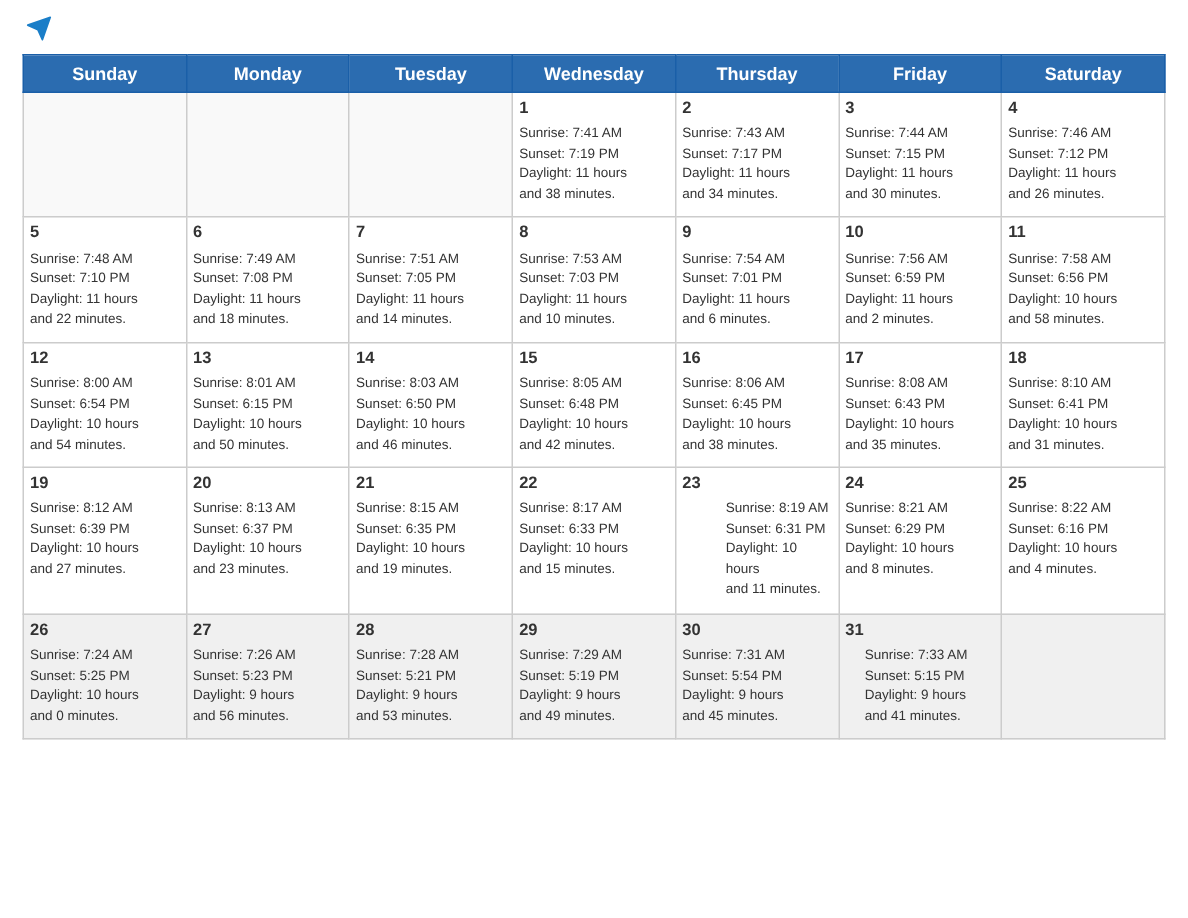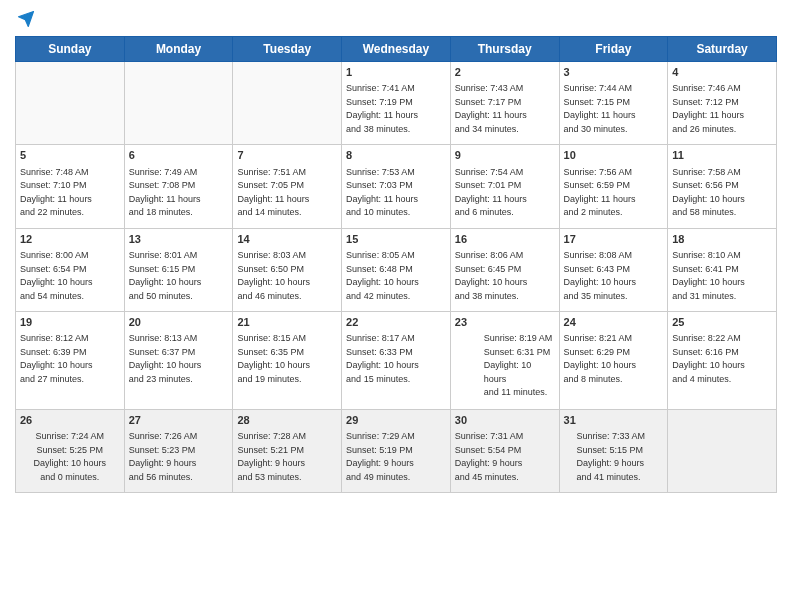--- a/index.html
+++ b/index.html
@@ -316,21 +316,21 @@
             <span class="day-num">25</span>
             <div class="day-info" style="white-space: pre-line;">Sunrise: 8:22 AM
 Sunset: 6:16 PM
 Daylight: 10 hours
 and 4 minutes.</div>
           </td>
         </tr>
         <tr>
           <td>
             <span class="day-num">26</span>
-            <div class="day-info" style="white-space: pre-line; text-align: center;">Sunrise: 7:24 AM
+            <div class="day-info" style="white-space: pre-line;">Sunrise: 7:24 AM
 Sunset: 5:25 PM
 Daylight: 10 hours
 and 0 minutes.</div>
           </td>
           <td>
             <span class="day-num">27</span>
             <div class="day-info" style="white-space: pre-line;">Sunrise: 7:26 AM
 Sunset: 5:23 PM
 Daylight: 9 hours
 and 56 minutes.</div>

